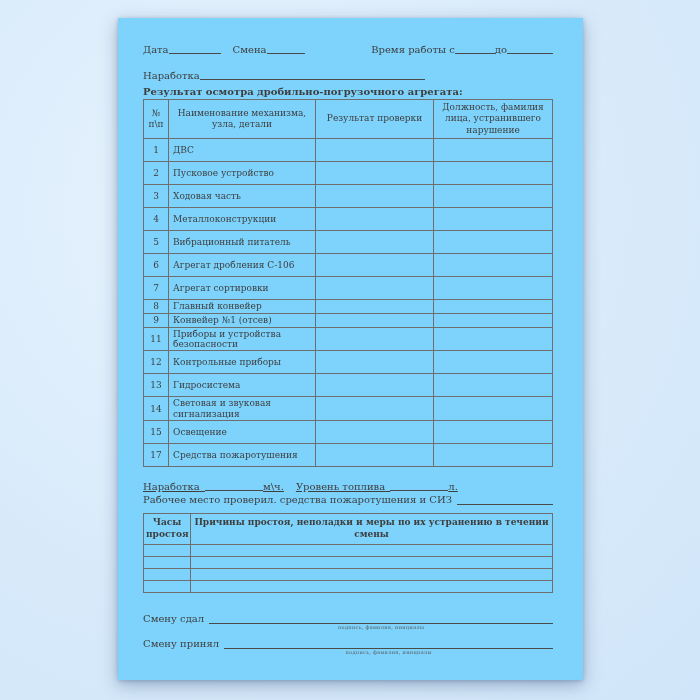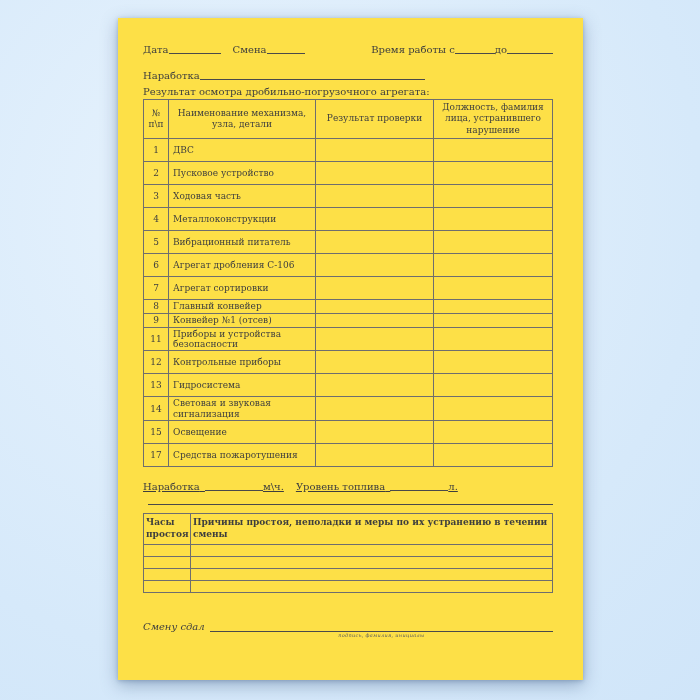--- a/index.html
+++ b/index.html
@@ -13,21 +13,21 @@
     background: radial-gradient(130% 130% at 35% 30%, #e8f3fd 0%, #d6e9fa 50%, #c9e1f8 100%);
     font-family: "DejaVu Serif", "Liberation Serif", serif;
     color: #3e3e3e;
   }
   .paper {
     position: absolute;
     left: 118px;
     top: 18px;
     width: 465px;
     height: 662px;
-    background: #fde047;
+    background: #7dd3fc;
     box-shadow: 0 5px 16px rgba(70, 100, 140, 0.45), 0 1px 4px rgba(70, 100, 140, 0.35);
     box-sizing: border-box;
     padding: 20px 30px 0 25px;
   }
   .lbl { font-size: 10px; white-space: nowrap; }
   .blank {
     display: inline-block;
     border-bottom: 1px solid #4a4a4a;
     height: 8px;
     vertical-align: -1px;
@@ -38,21 +38,21 @@
   .w46 { width: 46px; }
   .w225 { width: 225px; }
   .w58 { width: 58px; }
   .line1 {
     display: flex;
     justify-content: space-between;
     height: 13px;
   }
   .gap12 { display: inline-block; width: 12px; }
   .line-machinist { margin-top: 13px; height: 13px; }
-  .line-title { margin-top: 9px; height: 13px; font-size: 10px; }
+  .line-title { margin-top: 9px; height: 13px; font-size: 10px; font-weight: bold; }
   table {
     border-collapse: collapse;
     table-layout: fixed;
     width: 100%;
   }
   td, th {
     border: 1px solid #6e6e6e;
     font-size: 9px;
     font-weight: normal;
     vertical-align: middle;
@@ -76,28 +76,28 @@
   .line-workplace { margin-top: 6px; display: flex; height: 13px; }
   .fill-line {
     flex: 1;
     border-bottom: 1px solid #4a4a4a;
     margin: 0 0 2px 5px;
     position: relative;
   }
   .downtime { margin-top: 6px; }
   .downtime th {
     font-weight: bold;
-    text-align: left;
+    text-align: center;
     padding: 2px;
     line-height: 1.3;
     height: 26px;
   }
   .downtime td { height: 11px; padding: 0 3px; }
   .sig-row { display: flex; height: 13px; position: relative; }
-  .sig-row.first { margin-top: 28px; font-style: italic; }
+  .sig-row.first { margin-top: 20px; }
   .sig-row.second { margin-top: 12px; }
   .sig-caption {
     position: absolute;
     top: 100%;
     left: 0;
     right: 0;
     margin-top: 1px;
     text-align: center;
     font-size: 5px;
     color: #5a5a5a;
@@ -233,20 +233,21 @@
       </tbody>
   </table>
 
   <div class="line-hours">
     <span class="lbl">Наработка</span>
     <span class="blank w58"></span><span class="lbl">м\ч.</span><span class="gap12"></span><span class="lbl">Уровень топлива</span>
     <span class="blank w58"></span><span class="lbl">л.</span>
   </div>
 
   <div class="line-workplace">
+    <span class="lbl">Рабочее место проверил. средства пожаротушения и СИЗ</span>
     <span class="fill-line"></span>
   </div>
 
   <table class="downtime">
     <colgroup>
       <col style="width:47px">
         <col>
     </colgroup>
     <thead>
       <tr>
@@ -274,14 +275,20 @@
       </tbody>
   </table>
 
   <div class="sig-row first">
     <span class="lbl">Смену сдал</span>
     <span class="fill-line">
       <span class="sig-caption">подпись, фамилия, инициалы</span>
     </span>
   </div>
 
+  <div class="sig-row second">
+    <span class="lbl">Смену принял</span>
+    <span class="fill-line">
+      <span class="sig-caption">подпись, фамилия, инициалы</span>
+    </span>
+  </div>
 
 </div>
 
 </body></html>

